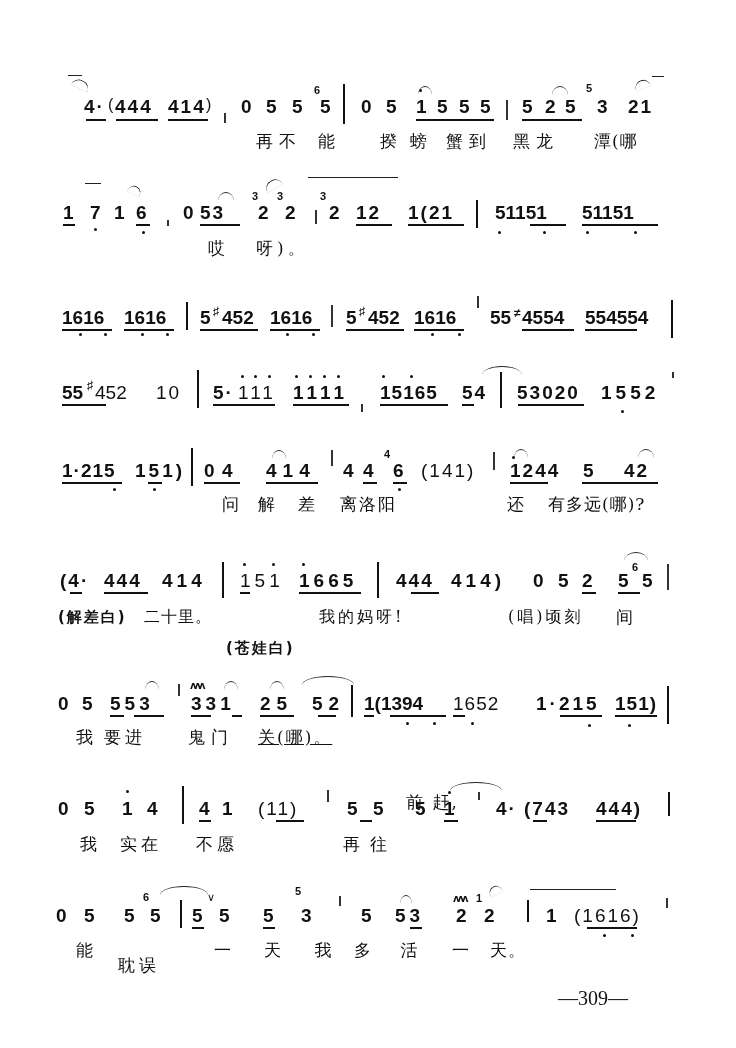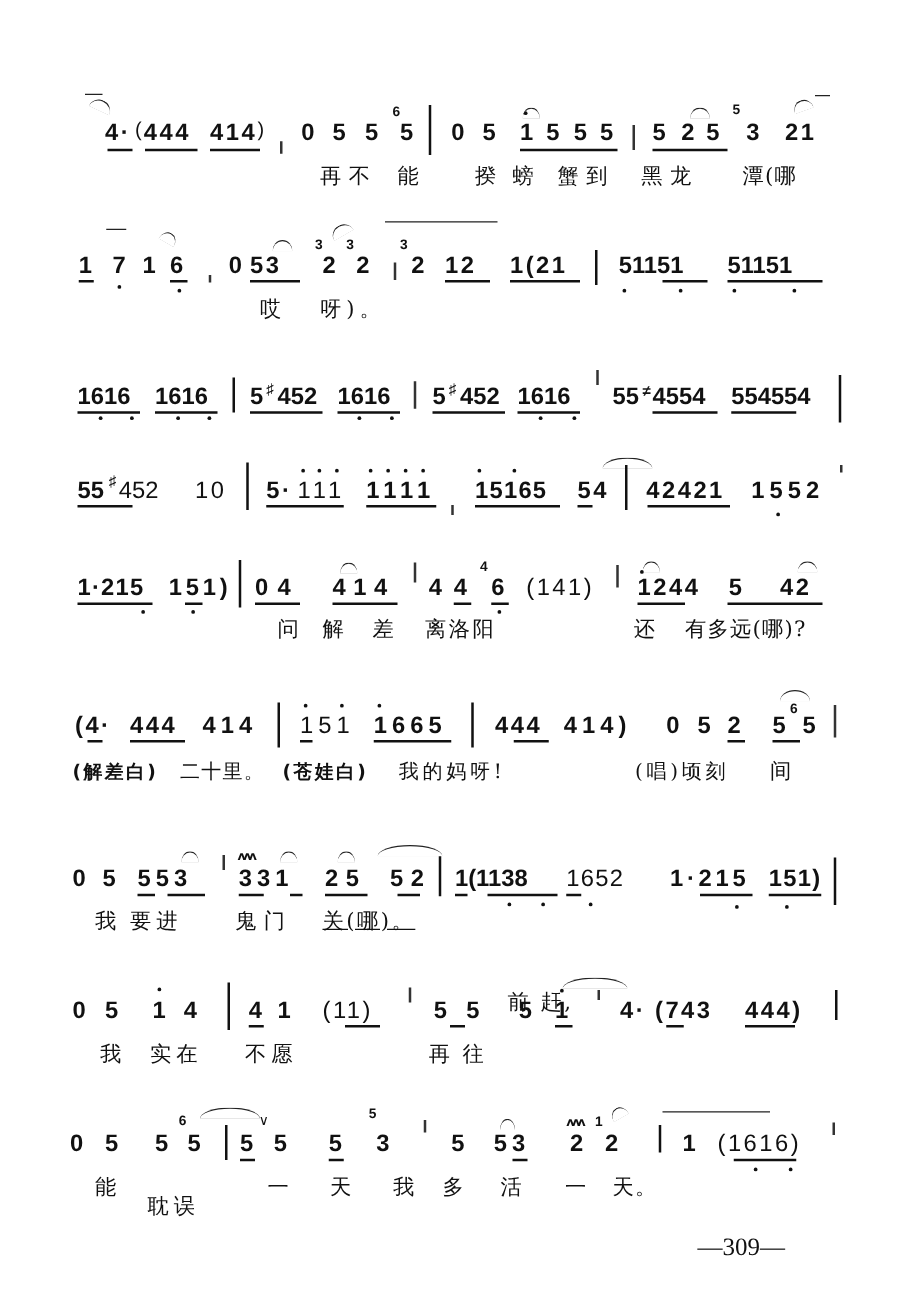--- a/index.html
+++ b/index.html
@@ -171,21 +171,21 @@
       <div class="dot" style="left:337px;top:375px;"></div>
     <div class="bar short" style="left:361px;top:404px;height:8px;"></div>
     <span class="tok" style="left:380px;top:382px;letter-spacing:1px;">15165</span>
     <div class="dot" style="left:382px;top:375px;"></div>
       <div class="dot" style="left:410px;top:375px;"></div>
     <div class="ul" style="left:380px;top:404px;width:68px;"></div>
     <span class="tok" style="left:462px;top:382px;">54</span>
     <div class="ul" style="left:462px;top:404px;width:12px;"></div>
     <div class="slur" style="left:482px;top:366px;width:40px;"></div>
     <div class="bar" style="left:500px;top:372px;height:36px;"></div>
-    <span class="tok" style="left:517px;top:382px;">42421</span>
+    <span class="tok" style="left:517px;top:382px;">53020</span>
     <div class="ul" style="left:518px;top:404px;width:66px;"></div>
     <span class="tok" style="left:601px;top:382px;letter-spacing:4px;">1552</span>
     <div class="dot" style="left:621px;top:410px;"></div>
     <div class="bar short" style="left:672px;top:372px;height:6px;"></div>
   </div>
 
   <div class="system">
     <span class="tok" style="left:62px;top:460px;letter-spacing:1px;">1·215</span>
     <div class="ul" style="left:62px;top:482px;width:60px;"></div>
     <div class="dot" style="left:113px;top:488px;"></div>
@@ -249,21 +249,21 @@
     <span class="tok" style="left:582px;top:570px;">2</span>
     <div class="ul" style="left:582px;top:592px;width:14px;"></div>
     <div class="slur" style="left:624px;top:552px;width:24px;"></div>
     <span class="grace" style="left:632px;top:561px;">6</span>
     <span class="tok" style="left:618px;top:570px;">5</span>
     <div class="ul" style="left:618px;top:592px;width:22px;"></div>
     <span class="tok" style="left:642px;top:570px;">5</span>
     <div class="bar short" style="left:667px;top:564px;height:26px;"></div>
     <span class="lyr bold" style="left:58px;top:607px;">(解差白)</span>
     <span class="lyr" style="left:144px;top:607px;letter-spacing:1px;font-size:16px;">二十里。</span>
-    <span class="lyr bold" style="left:226px;top:607px;">(苍娃白)</span>
+    <span class="lyr bold" style="left:226px;top:638px;">(苍娃白)</span>
     <span class="lyr" style="left:319px;top:607px;letter-spacing:3px;font-size:16px;">我的妈呀!</span>
     <span class="lyr" style="left:508px;top:607px;letter-spacing:3px;font-size:16px;">(唱)顷刻</span>
     <span class="lyr" style="left:616px;top:607px;">间</span>
   </div>
 
   <div class="system">
     <span class="tok" style="left:58px;top:693px;">0</span>
     <span class="tok" style="left:82px;top:693px;">5</span>
     <span class="tok" style="left:110px;top:693px;letter-spacing:4px;">553</span>
     <div class="slur" style="left:145px;top:681px;width:14px;"></div>
@@ -275,21 +275,21 @@
     <div class="slur" style="left:224px;top:681px;width:14px;"></div>
     <div class="ul" style="left:191px;top:715px;width:20px;"></div>
     <div class="ul" style="left:232px;top:715px;width:10px;"></div>
     <span class="tok" style="left:260px;top:693px;letter-spacing:6px;">25</span>
     <div class="slur" style="left:270px;top:681px;width:14px;"></div>
     <div class="ul" style="left:260px;top:715px;width:34px;"></div>
     <div class="slur" style="left:302px;top:676px;width:52px;"></div>
     <span class="tok" style="left:312px;top:693px;letter-spacing:6px;">52</span>
     <div class="ul" style="left:318px;top:715px;width:18px;"></div>
     <div class="bar" style="left:351px;top:685px;height:32px;"></div>
-    <span class="tok" style="left:364px;top:693px;letter-spacing:0;">1(1138</span>
+    <span class="tok" style="left:364px;top:693px;letter-spacing:0;">1(1394</span>
     <div class="ul" style="left:364px;top:715px;width:10px;"></div>
     <div class="ul" style="left:390px;top:715px;width:56px;"></div>
     <div class="dot" style="left:406px;top:722px;"></div>
       <div class="dot" style="left:433px;top:722px;"></div>
     <span class="tok" style="left:453px;top:693px;letter-spacing:1px;font-weight:normal;">1652</span>
     <div class="ul" style="left:453px;top:715px;width:12px;"></div>
     <div class="dot" style="left:471px;top:722px;"></div>
     <span class="tok" style="left:536px;top:693px;letter-spacing:3px;">1·215</span>
     <div class="ul" style="left:560px;top:715px;width:42px;"></div>
     <div class="dot" style="left:588px;top:724px;"></div>

